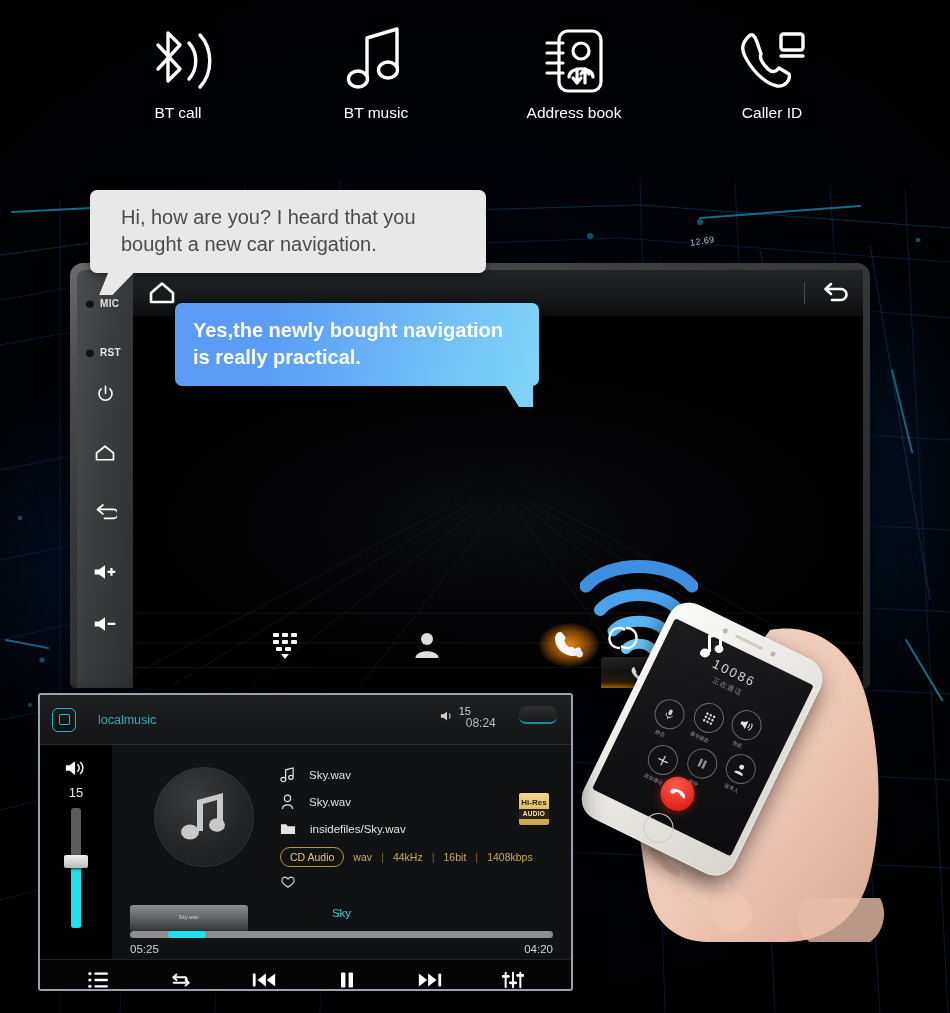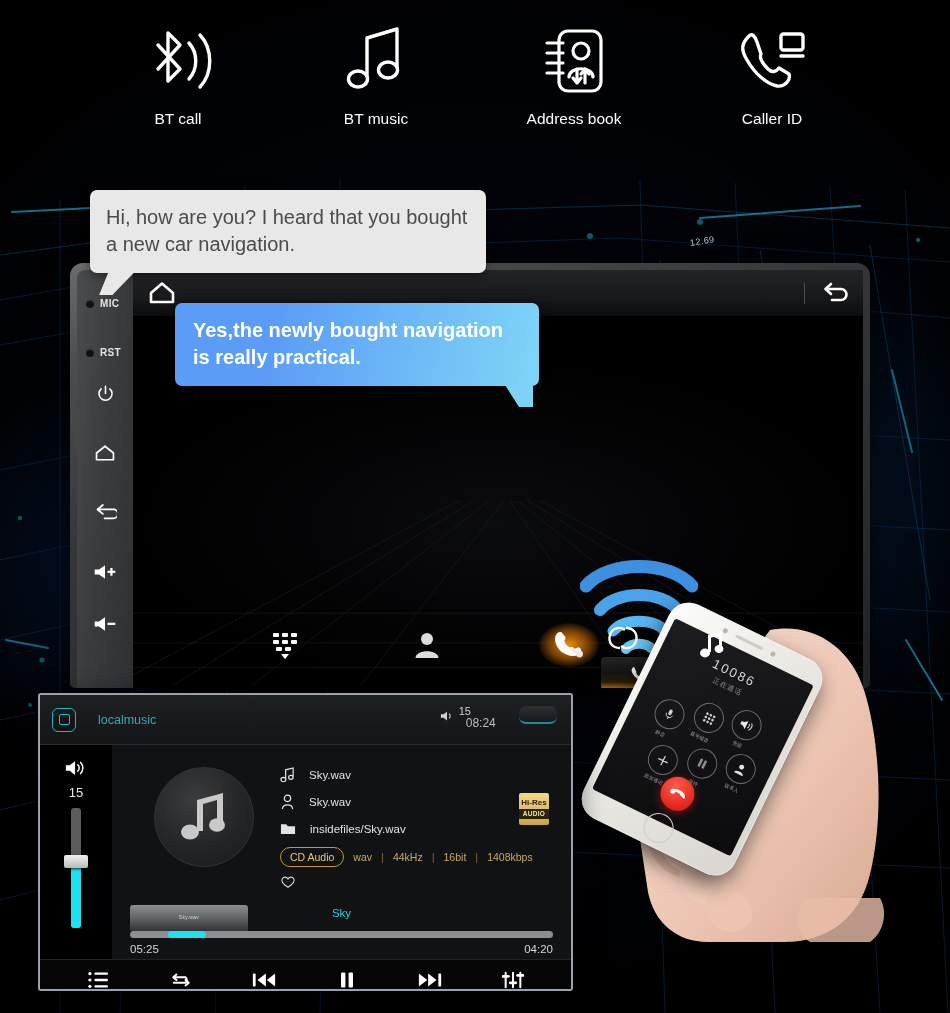--- a/index.html
+++ b/index.html
@@ -30,29 +30,29 @@
     transform:rotate(-9deg); font-family:"Liberation Sans",sans-serif;
   }
   .bg-num.b { color:#b9c4cf; }
 
   
   #feature-row {
     position:absolute; left:0; top:22px; width:950px; height:130px;
     display:flex; justify-content:center; gap:78px;
   }
   .feature {
-    width:120px; display:flex; flex-direction:column; align-items:center; gap:10px;
+    width:120px; display:flex; flex-direction:column; align-items:center; gap:4px;
   }
   .feature .fi { height:78px; display:flex; align-items:center; justify-content:center; }
   .feature .flabel { font-size:15.5px; color:#fff; white-space:nowrap; }
 
   
   #bubble-grey {
     position:absolute; left:90px; top:190px; width:396px;
-    background:#e8e8e8; border-radius:7px; padding:14px 16px 16px 16px;
+    background:#e8e8e8; border-radius:7px; padding:14px 16px 16px 31px;
     box-shadow:0 2px 10px rgba(0,0,0,.5);
   }
   #bubble-grey p { color:#4b4b4b; font-size:20px; line-height:1.33; font-weight:400; }
   #bubble-grey .tail {
     position:absolute; left:14px; bottom:-22px; width:0; height:0;
     border-left:13px solid #e8e8e8; border-right:13px solid transparent;
     border-top:23px solid #e8e8e8; border-bottom:0 solid transparent;
     transform:skewX(-22deg);
   }
   #bubble-blue {

